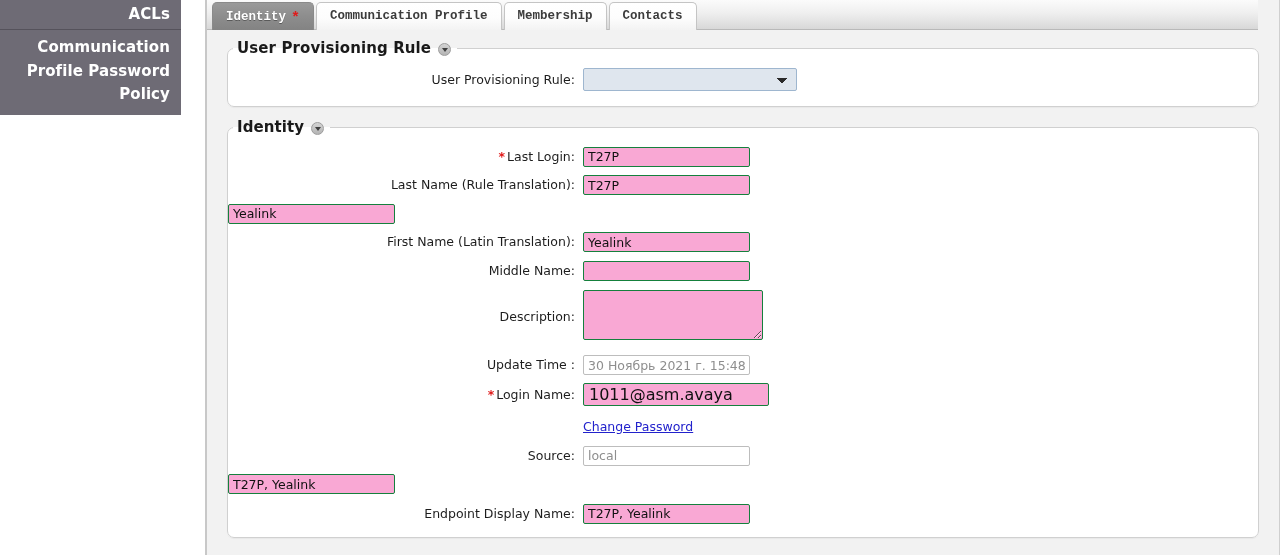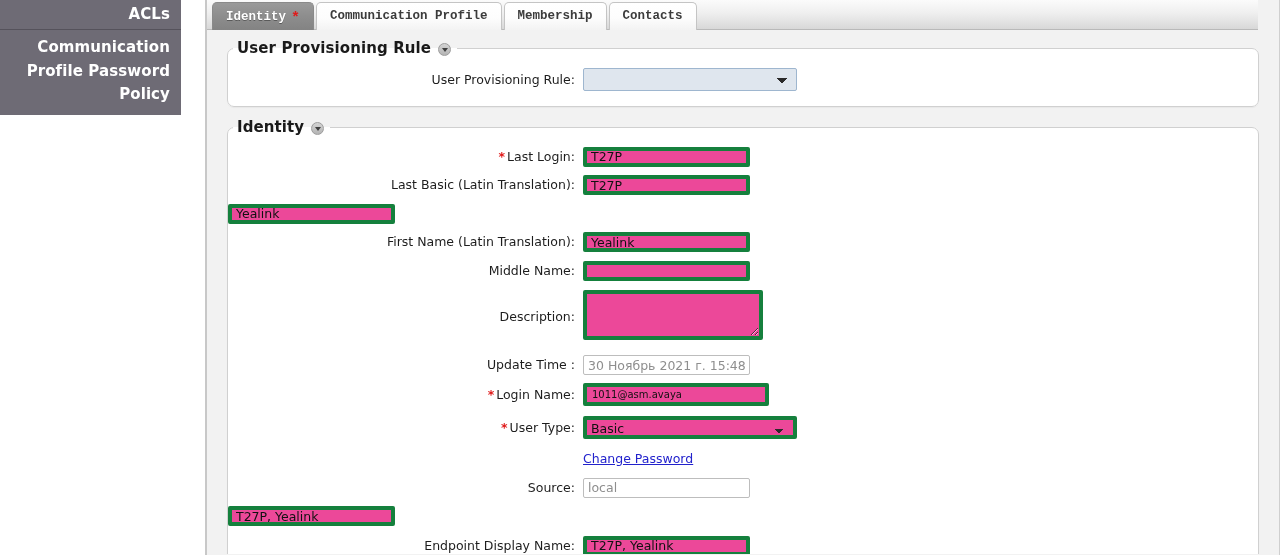--- a/index.html
+++ b/index.html
@@ -180,29 +180,29 @@
     color: #1d1d1d;
     white-space: nowrap;
   }
   .lbl .req { color: #e01b1b; font-weight: bold; margin-right: 2px; }
   .fld { flex: 1; }
 
   input.t, textarea.t, select.t {
     font-family: "DejaVu Sans", "Liberation Sans", sans-serif;
     font-size: 12.5px;
     color: #111111;
-    background: #ec4899;
-    border: 4px solid #15803d;
+    background: #f9a8d4;
+    border: 1px solid #15803d;
     border-radius: 2px;
     padding: 2px 4px;
     height: 20px;
     outline: none;
   }
   input.t { width: 167px; }
-  input.t.wide { width: 186px; font-size: 10px; height: 23px; padding: 1px 5px; }
+  input.t.wide { width: 186px; font-size: 16px; height: 23px; padding: 1px 5px; }
   input.t.disabled {
     border: 1px solid #bdbdbd;
     color: #8e8e8e;
     background: #ffffff;
   }
   textarea.t {
     width: 180px;
     height: 50px;
     resize: both;
     padding: 3px 4px;
@@ -301,21 +301,21 @@
           <div class="row">
             <div class="lbl">
               <span class="req">*</span><span>Last Login:</span>
             </div>
             <div class="fld">
               <input class="t" type="text" value="T27P" style="">
             </div>
           </div>
 
           <div class="row">
-            <div class="lbl">Last Basic (Latin Translation):</div>
+            <div class="lbl">Last Name (Rule Translation):</div>
             <div class="fld">
               <input class="t" type="text" value="T27P" style="">
             </div>
           </div>
 
           <div class="row">
             <div class="fld">
               <input class="t" type="text" value="Yealink" style="">
             </div>
           </div>
@@ -350,30 +350,20 @@
 
           <div class="row" style="margin-bottom:10px;">
             <div class="lbl">
               <span class="req">*</span><span>Login Name:</span>
             </div>
             <div class="fld">
               <input class="t wide" type="text" value="1011@asm.avaya" style="">
             </div>
           </div>
 
-          <div class="row" style="margin-bottom:9px;">
-            <div class="lbl">
-              <span class="req">*</span><span>User Type:</span>
-            </div>
-            <div class="fld">
-              <select class="t">
-                <option>Basic</option>
-              </select>
-            </div>
-          </div>
 
           <div class="row" style="margin-bottom:10px;">
             <div class="lbl"></div>
             <div class="fld">
               <a class="link">Change Password</a>
             </div>
           </div>
 
           <div class="row">
             <div class="lbl">Source:</div>

